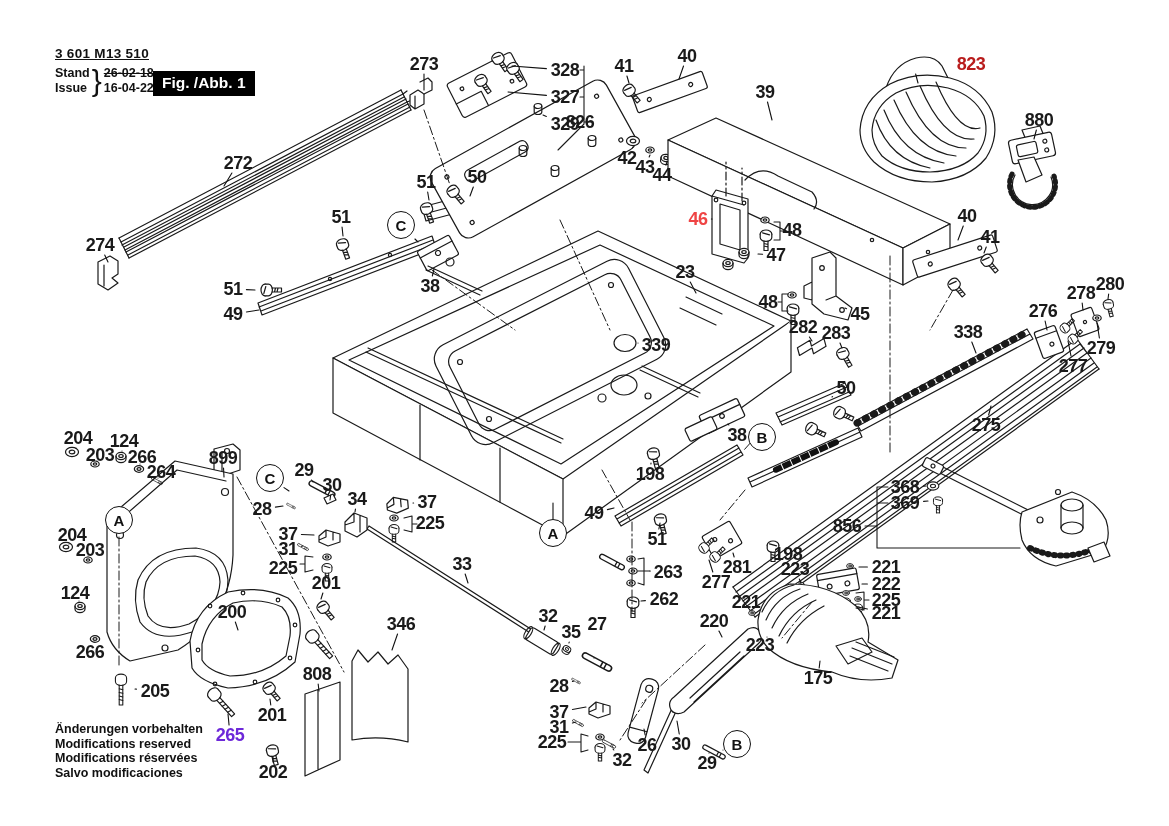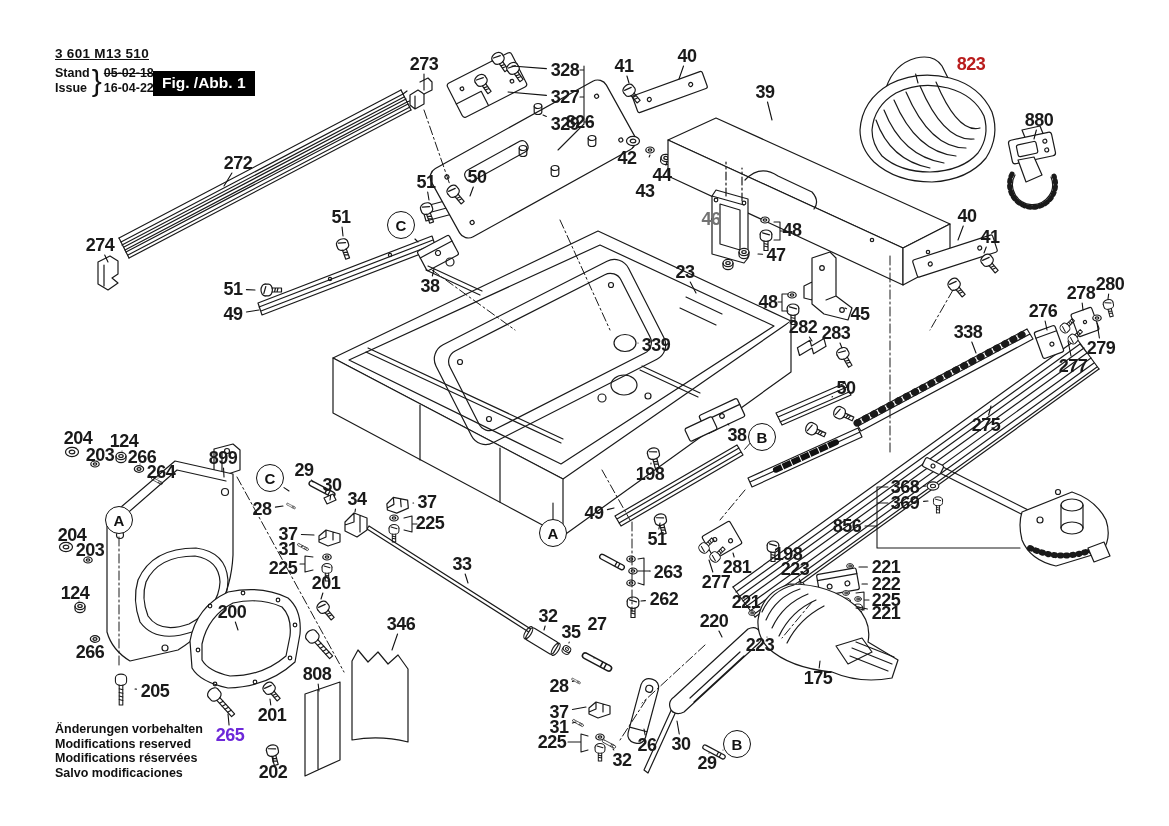--- a/index.html
+++ b/index.html
@@ -540,21 +540,21 @@
 
   <div class="hdr part-no">3 601 M13 510</div>
 
   <div class="issue-blk">
     <div class="issue-col">
       <span>Stand</span>
       <span>Issue</span>
     </div>
     <div class="brace">}</div>
     <div class="date-col">
-      <span class="struck">05-02-18</span>
+      <span class="struck">26-02-18</span>
       <span>16-04-22</span>
     </div>
   </div>
 
   <div class="figbox">Fig. /Abb. 1</div>
 
   <div id="labels">
       <div class="plabel" style="left: 238px; top: 163px; color: rgb(26, 26, 26);">272</div>
       <div class="plabel" style="left: 424px; top: 64px; color: rgb(26, 26, 26);">273</div>
       <div class="plabel" style="left: 100px; top: 245px; color: rgb(26, 26, 26);">274</div>
@@ -564,26 +564,26 @@
       <div class="plabel" style="left: 430px; top: 286px; color: rgb(26, 26, 26);">38</div>
       <div class="plabel" style="left: 233px; top: 289px; color: rgb(26, 26, 26);">51</div>
       <div class="plabel" style="left: 233px; top: 314px; color: rgb(26, 26, 26);">49</div>
       <div class="plabel" style="left: 565px; top: 70px; color: rgb(26, 26, 26);">328</div>
       <div class="plabel" style="left: 565px; top: 97px; color: rgb(26, 26, 26);">327</div>
       <div class="plabel" style="left: 565px; top: 124px; color: rgb(26, 26, 26);">329</div>
       <div class="plabel" style="left: 580px; top: 122px; color: rgb(26, 26, 26);">826</div>
       <div class="plabel" style="left: 624px; top: 66px; color: rgb(26, 26, 26);">41</div>
       <div class="plabel" style="left: 687px; top: 56px; color: rgb(26, 26, 26);">40</div>
       <div class="plabel" style="left: 627px; top: 158px; color: rgb(26, 26, 26);">42</div>
-      <div class="plabel" style="left: 645px; top: 167px; color: rgb(26, 26, 26); margin-top: 24px;">43</div>
+      <div class="plabel" style="left: 645px; top: 167px; color: rgb(26, 26, 26);">43</div>
       <div class="plabel" style="left: 662px; top: 175px; color: rgb(26, 26, 26);">44</div>
       <div class="plabel" style="left: 765px; top: 92px; color: rgb(26, 26, 26);">39</div>
       <div class="plabel" style="left: 956px; top: 64px; color: #b91c1c; padding-left: 30px;">823</div>
       <div class="plabel" style="left: 1039px; top: 120px; color: rgb(26, 26, 26);">880</div>
-      <div class="plabel" style="left: 698px; top: 219px; color: #737373; margin-left: 13px;">46</div>
+      <div class="plabel" style="left: 698px; top: 219px; color: #ef4444;">46</div>
       <div class="plabel" style="left: 792px; top: 230px; color: rgb(26, 26, 26);">48</div>
       <div class="plabel" style="left: 776px; top: 255px; color: rgb(26, 26, 26);">47</div>
       <div class="plabel" style="left: 967px; top: 216px; color: rgb(26, 26, 26);">40</div>
       <div class="plabel" style="left: 990px; top: 237px; color: rgb(26, 26, 26);">41</div>
       <div class="plabel" style="left: 685px; top: 272px; color: rgb(26, 26, 26);">23</div>
       <div class="plabel" style="left: 768px; top: 302px; color: rgb(26, 26, 26);">48</div>
       <div class="plabel" style="left: 860px; top: 314px; color: rgb(26, 26, 26);">45</div>
       <div class="plabel" style="left: 803px; top: 327px; color: rgb(26, 26, 26);">282</div>
       <div class="plabel" style="left: 836px; top: 333px; color: rgb(26, 26, 26);">283</div>
       <div class="plabel" style="left: 1110px; top: 284px; color: rgb(26, 26, 26);">280</div>

